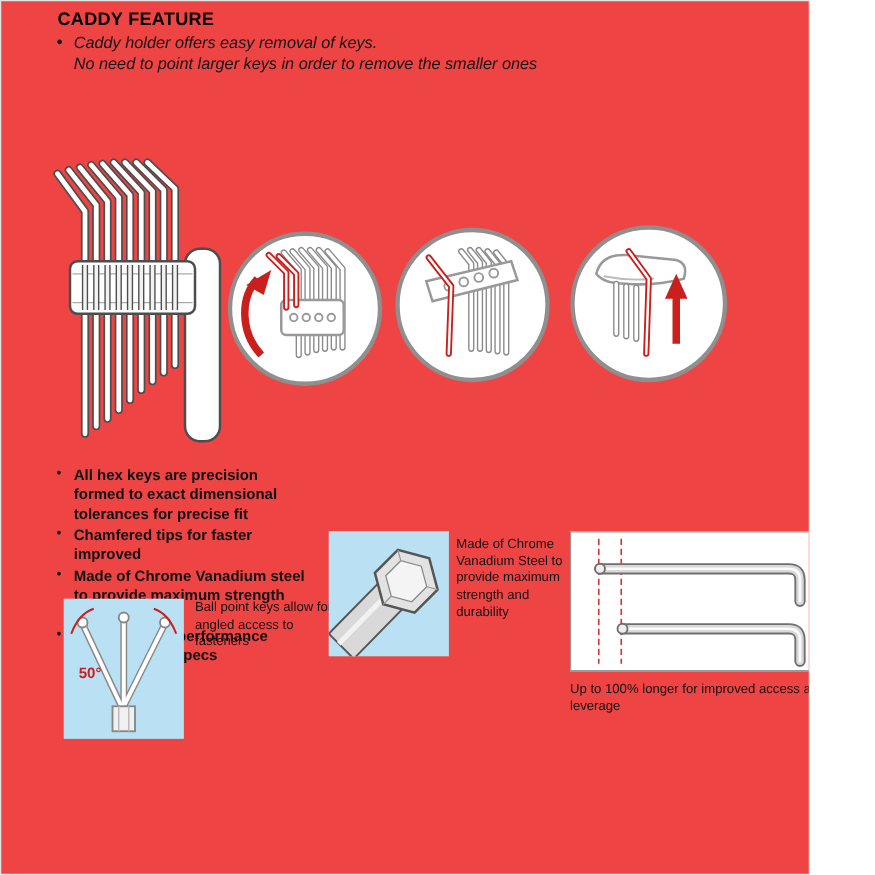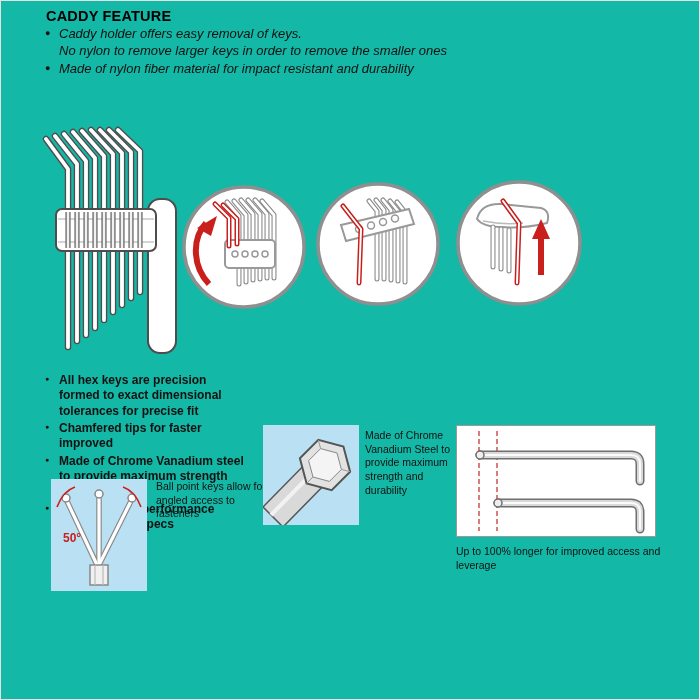--- a/index.html
+++ b/index.html
@@ -1,18 +1,18 @@
 <!DOCTYPE html>
 <html><head>
 <meta charset="utf-8">
 <style>
   * { margin:0; padding:0; box-sizing:border-box; }
   html,body { background:#ffffff; }
   body { font-family:"Liberation Sans", sans-serif; color:#111; }
-  .page { position:relative; width:700px; height:700px; background:#14b8a6; border:1px solid #e2e2e2; overflow:hidden; }
+  .page { position:relative; width:648px; height:700px; background:#ef4444; border:1px solid #e2e2e2; overflow:hidden; }
   .abs { position:absolute; }
 
   .title { left:45px; top:7px; font-size:14.5px; font-weight:bold; color:#000; letter-spacing:.2px; }
 
   ul.bullets { list-style:none; }
   ul.bullets li { position:relative; padding-left:14px; line-height:1.28; }
   ul.bullets li::before { content:"●"; position:absolute; left:0; top:2px; }
 
   .top-bullets { left:44px; top:25px; width:545px; font-size:13px; }
   .top-bullets li { margin-bottom:2px;font-style:italic; }
@@ -32,24 +32,21 @@
 </head>
 <body>
 
 <div class="page">
 
   <div class="abs title">CADDY FEATURE</div>
 
   <ul class="abs bullets top-bullets">
     <li>
       <span>Caddy holder offers easy removal of keys.</span><br>
-      <span>No nylon to remove larger keys in order to remove the smaller ones</span>
-    </li>
-    <li>
-      <span>Made of nylon fiber material for impact resistant and durability</span>
+      <span>No need to point larger keys in order to remove the smaller ones</span>
     </li>
   </ul>
 
   <svg class="abs" style="left:35px; top:108px;" width="150" height="255" viewBox="0 0 150 255">
     <defs>
       <g id="mk" fill="none" stroke-linecap="round" stroke-linejoin="round">
         <path d="M32,238 L32,60 L10,30"></path>
         <path d="M41,232 L41,55 L19,27"></path>
         <path d="M50,226 L50,52 L28,25"></path>
         <path d="M59,219 L59,49 L37,23"></path>

